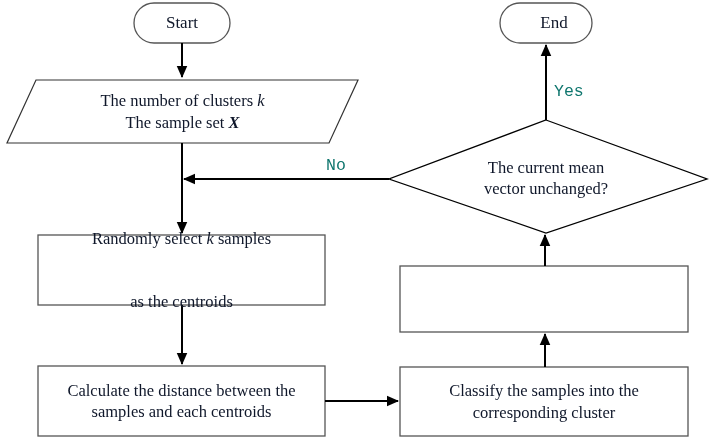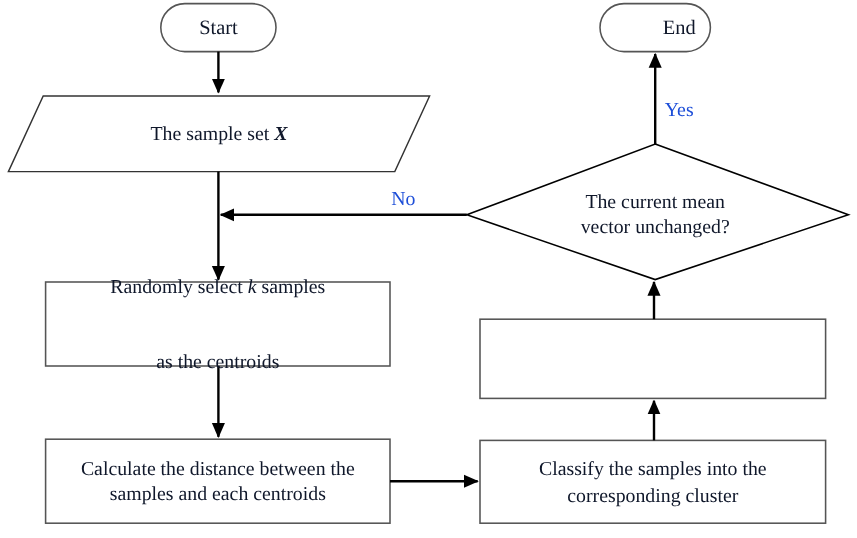--- a/index.html
+++ b/index.html
@@ -35,23 +35,23 @@
     line-height: 1.28;
     pointer-events: none;
   }
   .node-text .line { display: block; white-space: nowrap; }
   .t-terminal { font-size: 17px; }
   .t-box { font-size: 16.5px; }
   .t-diamond { font-size: 16.5px; }
   .t-io { font-size: 16.5px; }
   .edge-label {
     position: absolute;
-    color: #1d4ed8;
+    color: #0f766e;
     font-size: 16.5px;
-    font-family: Liberation Serif, serif;
+    font-family: Liberation Mono, monospace;
     white-space: nowrap;
     pointer-events: none;
   }
   .ital { font-style: italic; }
   .bolditalic { font-style: italic; font-weight: bold; }
 </style>
 </head>
 <body>
 
 <div id="canvas">
@@ -93,25 +93,26 @@
 
     <line x1="389" y1="179" x2="184" y2="179" stroke="#000000" stroke-width="2" marker-end="url(#arrow)"></line>
 
     <line x1="546" y1="120" x2="546" y2="45" stroke="#000000" stroke-width="2" marker-end="url(#arrow)"></line>
   </svg>
 
   <div class="node-text t-terminal" style="left:134px; top:3px; width:96px; height:40px;">
     <span class="line">Start</span>
   </div>
 
-  <div class="node-text t-terminal" style="left:500px; top:3px; width:108px; height:40px;margin-left:12px;">
+  <div class="node-text t-terminal" style="left:500px; top:3px; width:108px; height:40px;">
     <span class="line">End</span>
   </div>
 
   <div class="node-text t-io" style="left:20px; top:80px; width:325px; height:63px;">
+    <span class="line"><span>The number of clusters </span><span class="ital">k</span></span>
     <span class="line"><span>The sample set </span><span class="bolditalic">X</span></span>
   </div>
 
   <div class="node-text t-box" style="left:38px; top:235px; width:287px; height:70px;gap:41px;">
     <span class="line"><span>Randomly select </span><span class="ital">k</span><span> samples</span></span>
     <span class="line">as the centroids</span>
   </div>
 
   <div class="node-text t-box" style="left:38px; top:366px; width:287px; height:70px;">
     <span class="line">Calculate the distance between the</span>

